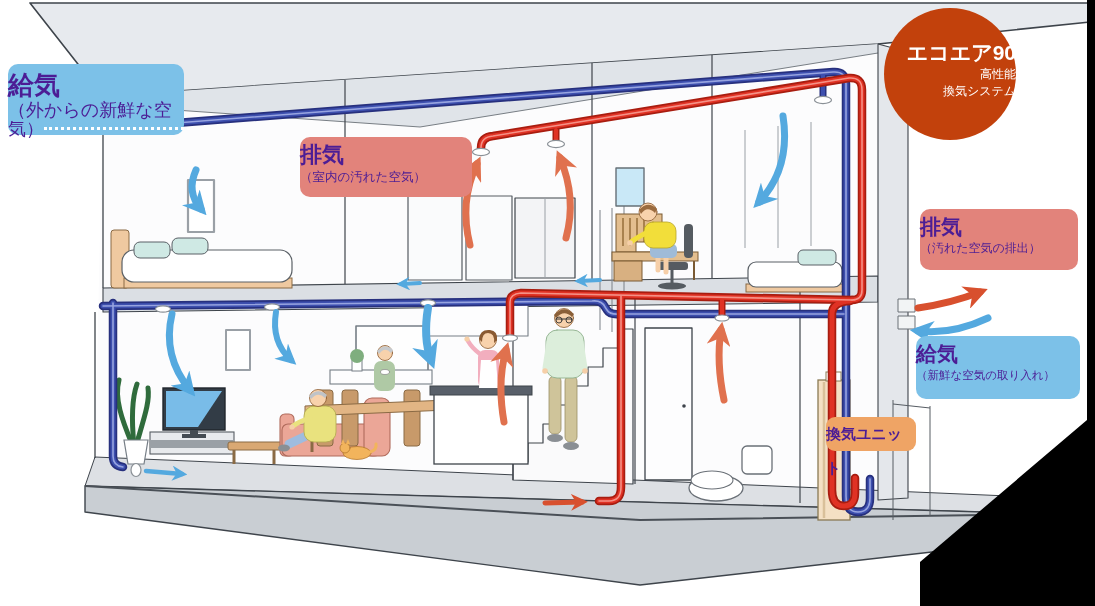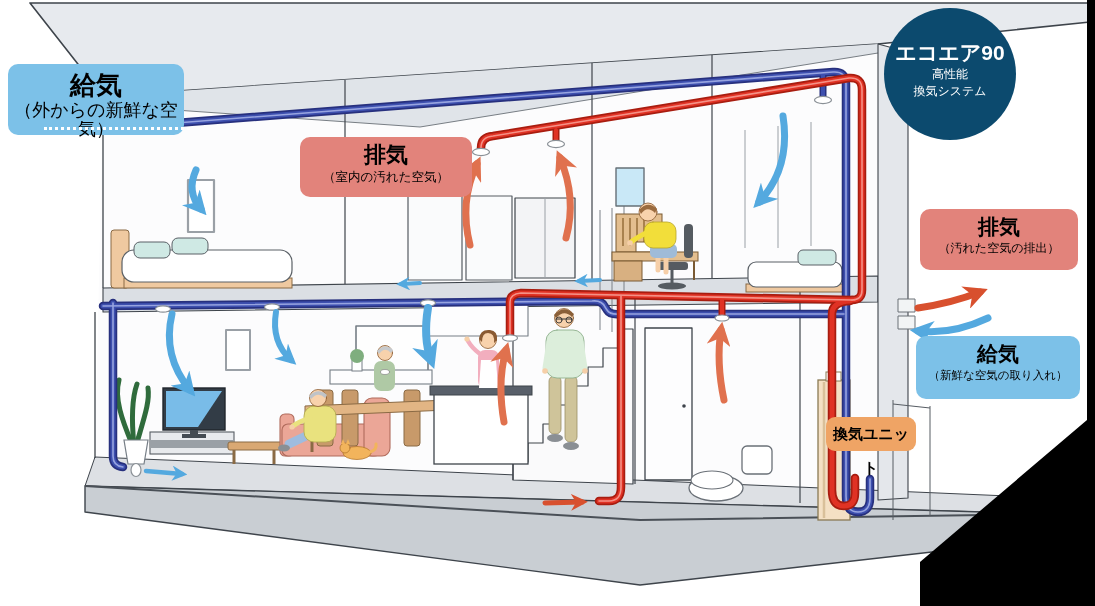--- a/index.html
+++ b/index.html
@@ -1,35 +1,35 @@
 <!DOCTYPE html>
 <html><head>
 <meta charset="utf-8">
 <style>
   html,body{margin:0;padding:0;background:#fff}
   .stage{position:relative;width:1095px;height:606px;overflow:hidden;background:#fff;
          font-family:"Liberation Sans","DejaVu Sans",sans-serif}
   .stage svg{position:absolute;left:0;top:0}
-  .lbl{position:absolute;color:#000000;text-align:center;z-index:6;border-radius:10px;line-height:1.25}
+  .lbl{position:absolute;color:#4c1d95;z-index:6;border-radius:10px;line-height:1.25}
   .lbl .t{font-weight:bold;display:block}
   .lbl .s{display:block}
   .supply-bg{background:#7CC1E8}
   .exhaust-bg{background:#E2837B}
   .lbl-supply-top{left:8px;top:64px;width:176px;height:66px;padding-top:5px;z-index:6}
   .lbl-supply-top .t{font-size:26px;line-height:32px}
   .lbl-supply-top .s{font-size:18px;line-height:19px}
   .lbl-comfort{left:30px;top:130px;width:172px;height:36px;font-size:17px;line-height:36px;
                font-weight:bold;z-index:5;border-radius:10px}
   .dotted-sep{position:absolute;left:44px;top:127px;width:146px;height:0;
               border-top:3px dotted #fff;z-index:7}
   .lbl-exhaust-indoor{left:300px;top:137px;width:172px;height:56px;padding-top:4px}
   .lbl-exhaust-indoor .t{font-size:22px;line-height:27px}
   .lbl-exhaust-indoor .s{font-size:12.5px;line-height:18px}
   .badge{position:absolute;left:884px;top:8px;width:132px;height:132px;border-radius:50%;
-         background:#0c4a6e;color:#fff;text-align:center;z-index:6;padding-top:0}
+         background:#c2410c;color:#fff;text-align:right;z-index:6;padding-top:0}
   .badge .bt{display:block;font-weight:bold;font-size:21px;line-height:26px;margin-top:32px}
   .badge .bs{display:block;font-size:12px;line-height:17px}
   .lbl-exhaust-out{left:920px;top:209px;width:158px;height:56px;padding-top:5px}
   .lbl-exhaust-out .t{font-size:21px;line-height:26px}
   .lbl-exhaust-out .s{font-size:12px;line-height:17px}
   .lbl-supply-in{left:916px;top:336px;width:164px;height:58px;padding-top:5px}
   .lbl-supply-in .t{font-size:21px;line-height:26px}
   .lbl-supply-in .s{font-size:11.5px;line-height:17px}
   .lbl-vent-unit{left:826px;top:417px;width:90px;height:34px;background:#EFA465;
                  font-size:15px;line-height:34px;font-weight:bold;border-radius:9px;z-index:6}

